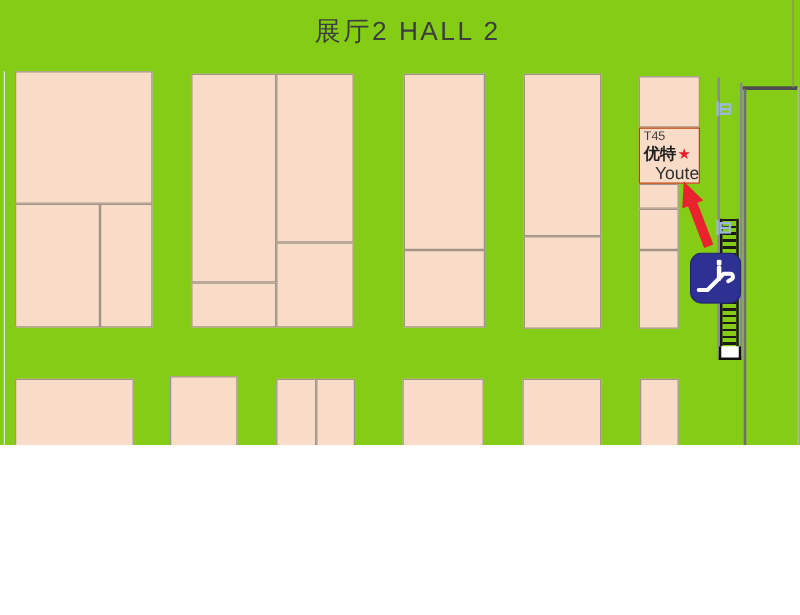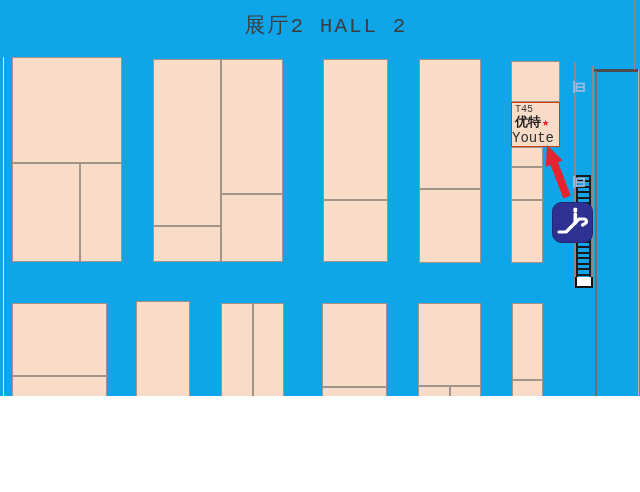--- a/index.html
+++ b/index.html
@@ -1,36 +1,36 @@
 <!DOCTYPE html>
 <html><head>
 <meta charset="utf-8">
 <style>
   html,body{margin:0;padding:0;background:#fff;}
   #stage{
-    position:relative;width:640px;height:396px;overflow:hidden;background:#0ea5e9;
-    font-family:Liberation Mono, monospace;
+    position:relative;width:640px;height:356px;overflow:hidden;background:#84cc16;
+    font-family:Liberation Sans, sans-serif;
   }
   #hall-title{
     position:absolute;top:11px;left:0;width:640px;text-align:center;
     font-size:21px;letter-spacing:2px;color:#3d3d3d;text-indent:12px;
   }
   .booth-cell{
     position:absolute;background:#f9dcc8;border:1px solid #a3948a;box-sizing:border-box;
   }
   
   #t45{
     position:absolute;left:511px;top:102px;width:49px;height:45px;
     background:#f9dcc8;border:1px solid #c2410c;box-sizing:border-box;
     line-height:1;overflow:visible;
   }
   .t45-id{font-size:10px;color:#3a3a3a;margin:2px 0 0 3px;}
   .t45-cn{font-size:13px;font-weight:600;color:#1f1f1f;margin:1px 0 0 3px;white-space:nowrap;}
   .t45-cn .star{color:#e8232d;font-size:12px;font-weight:400;margin-left:1px;}
-  .t45-en{font-size:14px;color:#2e2e2e;margin:2px 0 0 0;white-space:nowrap;}
+  .t45-en{font-size:14px;color:#2e2e2e;margin:2px 0 0 12px;white-space:nowrap;}
   
   .vline,.hline{position:absolute;}
   #wall-top-right{left:594px;top:69px;width:44px;height:3px;background:#4d4d4d;}
   #wall-right{left:595px;top:71px;width:2px;height:421px;background:#6e6e6e;}
   #outer-right-top{left:634px;top:0;width:1px;height:70px;background:#8a8a8a;}
   #outer-right-bottom{left:638px;top:70px;width:1px;height:422px;background:#b5b5b5;}
   #outer-left{left:3px;top:57px;width:1px;height:433px;background:#e3e3e3;}
   #shaft-left{left:574px;top:62px;width:2px;height:225px;background:#8a8a8a;}
   #shaft-right{left:592px;top:66px;width:2px;height:221px;background:#8a8a8a;}
   #stair-ladder{

